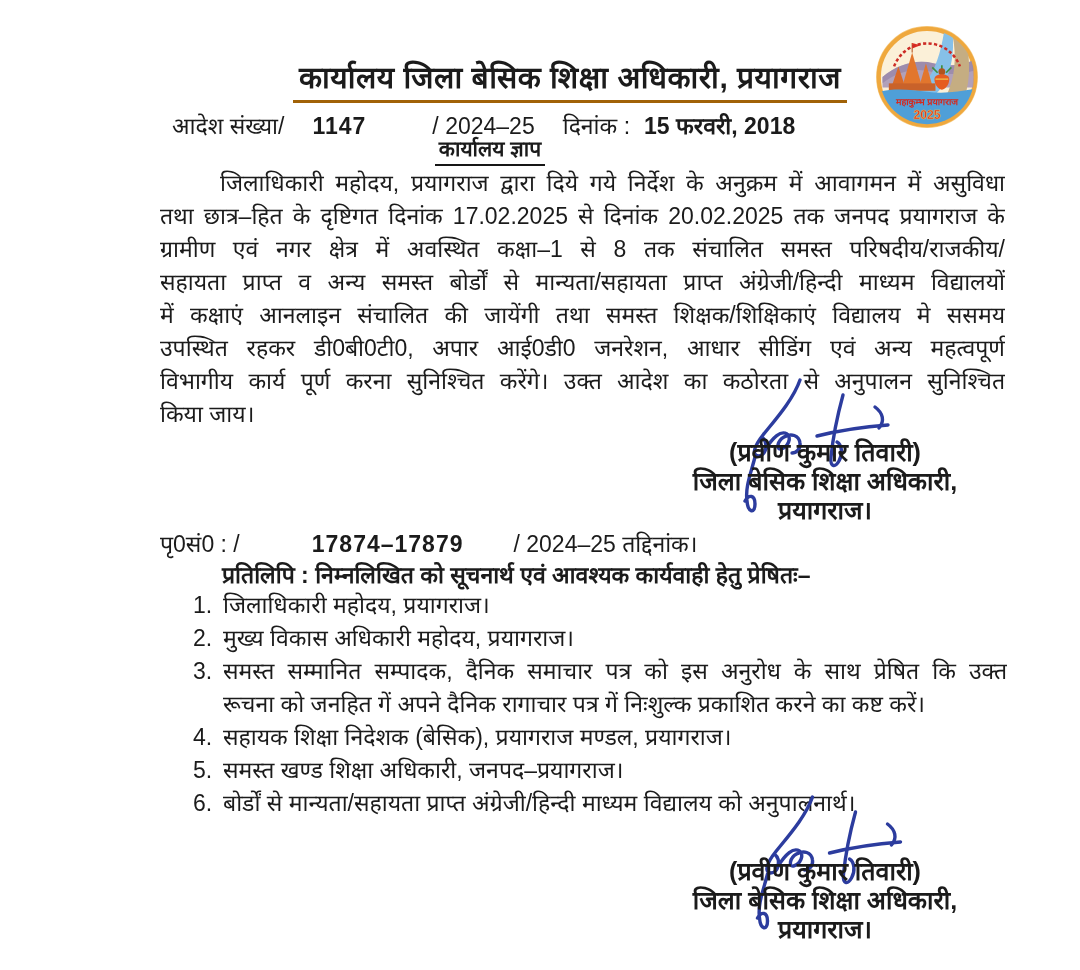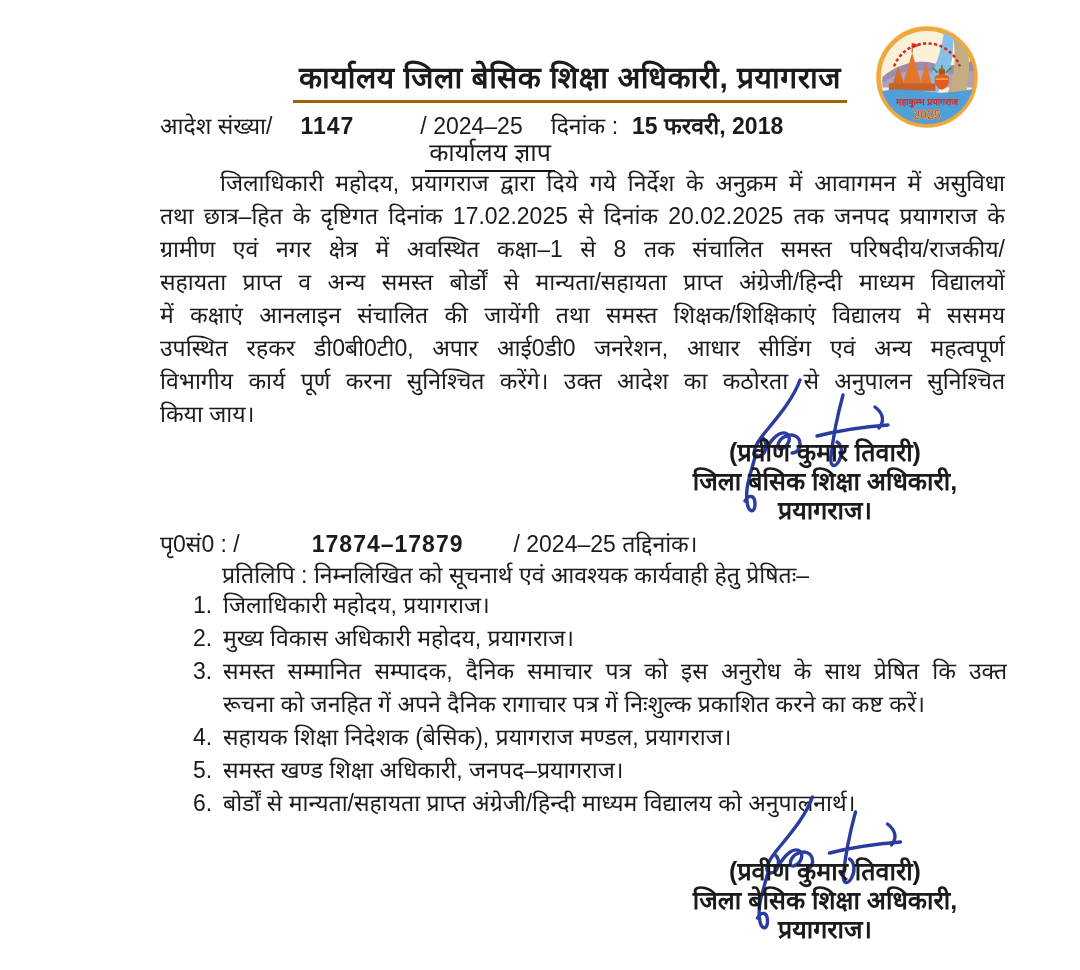--- a/index.html
+++ b/index.html
@@ -19,33 +19,33 @@
     position:absolute;left:160px;top:56px;width:820px;
     text-align:center;
   }
   .office-title{
     display:inline-block;
     font-size:30px;font-weight:bold;letter-spacing:0.5px;
     border-bottom:3px solid #a16207;padding:0 6px 3px 6px;
     white-space:nowrap;
   }
   .order-row{
-    position:absolute;left:160px;top:109px;width:860px;
+    position:absolute;left:172px;top:109px;width:860px;
     font-size:23px;white-space:nowrap;
     display:flex;align-items:baseline;
   }
   .order-number{font-weight:bold;margin-left:28px;letter-spacing:1px;}
   .order-year{margin-left:66px;}
   .date-label{margin-left:28px;}
   .date-value{font-weight:bold;margin-left:14px;}
   .memo-heading-wrap{
     position:absolute;left:160px;top:134px;width:660px;text-align:center;
   }
   .memo-heading{
-    display:inline-block;font-size:25px;font-weight:normal;
+    display:inline-block;font-size:21px;font-weight:bold;
     border-bottom:2px solid #161616;padding:0 4px 2px 4px;
   }
   
   .body-para{
     position:absolute;left:160px;top:167px;width:845px;
     font-size:23px;line-height:33px;
   }
   .body-line{
     height:33px;overflow:hidden;white-space:nowrap;
     text-align:justify;text-align-last:justify;
@@ -62,21 +62,21 @@
   .sig-block-2{top:857px;}
   
   .ref-row{
     position:absolute;left:160px;top:527px;width:860px;
     font-size:23px;white-space:nowrap;display:flex;align-items:baseline;
   }
   .ref-number{font-weight:bold;margin-left:72px;letter-spacing:1px;}
   .ref-year{margin-left:50px;}
   .copy-heading{
     position:absolute;left:222px;top:558px;width:800px;
-    font-size:23px;white-space:nowrap;
+    font-size:23px;white-space:nowrap;font-weight:bold;
   }
   
   .copy-list{
     position:absolute;left:193px;top:589px;width:814px;
     font-size:23px;line-height:33px;
   }
   .copy-item{display:flex;}
   .copy-num{width:30px;flex:0 0 30px;}
   .copy-text{flex:1;min-width:0;}
   .copy-line{height:33px;overflow:hidden;white-space:nowrap;}

